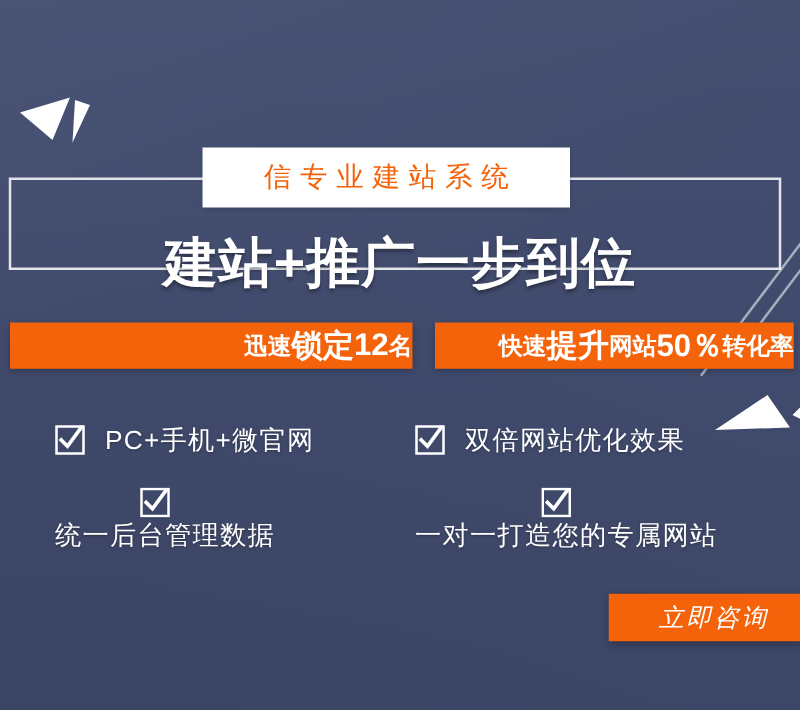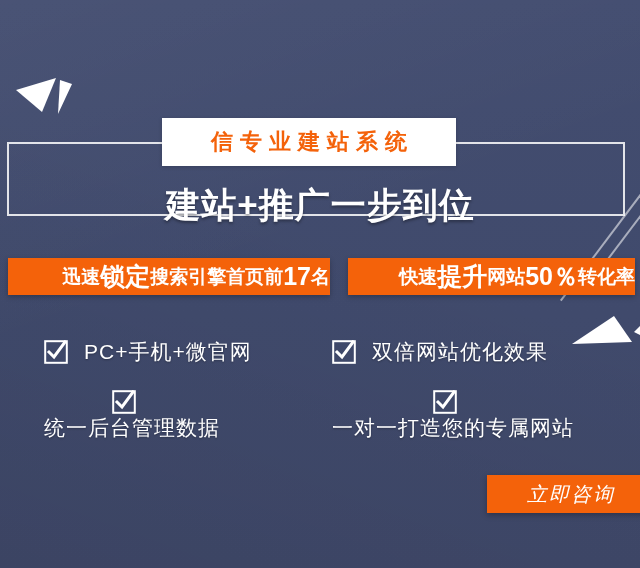--- a/index.html
+++ b/index.html
@@ -80,35 +80,35 @@
     background: #ffffff;
     box-sizing: border-box;
     display: flex;
     align-items: center;
     justify-content: center;
     box-shadow: 0 1px 4px rgba(0,0,0,0.18);
   }
   .eyebrow-text {
     color: #f4620a;
     font-size: 22px;
-    font-weight: 700;
+    font-weight: 400;
     letter-spacing: 7px;
     text-indent: 7px;
     white-space: nowrap;
   }
 
   
   .headline {
     position: absolute;
     left: 0;
     top: 182px;
     width: 640px;
     text-align: center;
     color: #ffffff;
-    font-size: 35px;
+    font-size: 43px;
     font-weight: 700;
     letter-spacing: 1px;
     white-space: nowrap;
     text-shadow: 0 2px 3px rgba(0,0,0,0.35);
   }
 
   
   .badge {
     position: absolute;
     top: 258px;
@@ -204,22 +204,21 @@
 
   <div class="eyebrow">
     <span class="eyebrow-text">信专业建站系统</span>
   </div>
 
   <div class="headline">建站+推广一步到位</div>
 
   <div class="badge badge-1">
     <span class="seg seg-sm">迅速</span>
     <span class="seg seg-lg">锁定</span>
-    <span class="seg seg-sm">搜索引擎首页前</span>
-    <span class="seg seg-lg">17</span>
+    <span class="seg seg-lg">12</span>
     <span class="seg seg-sm">名</span>
   </div>
 
   <div class="badge badge-2">
     <span class="seg seg-sm">快速</span>
     <span class="seg seg-lg">提升</span>
     <span class="seg seg-sm">网站</span>
     <span class="seg seg-lg">50％</span>
     <span class="seg seg-sm">转化率</span>
   </div>

